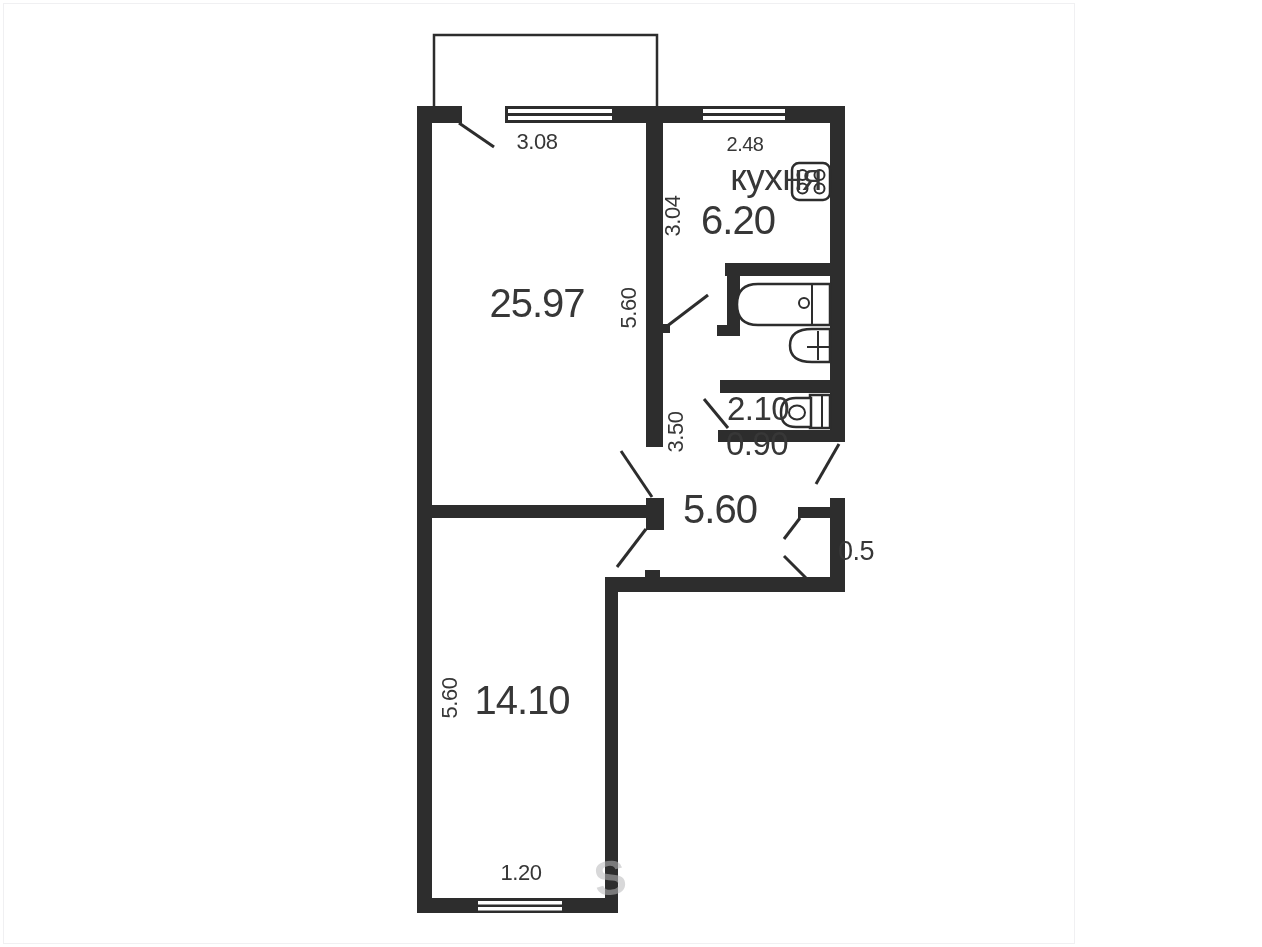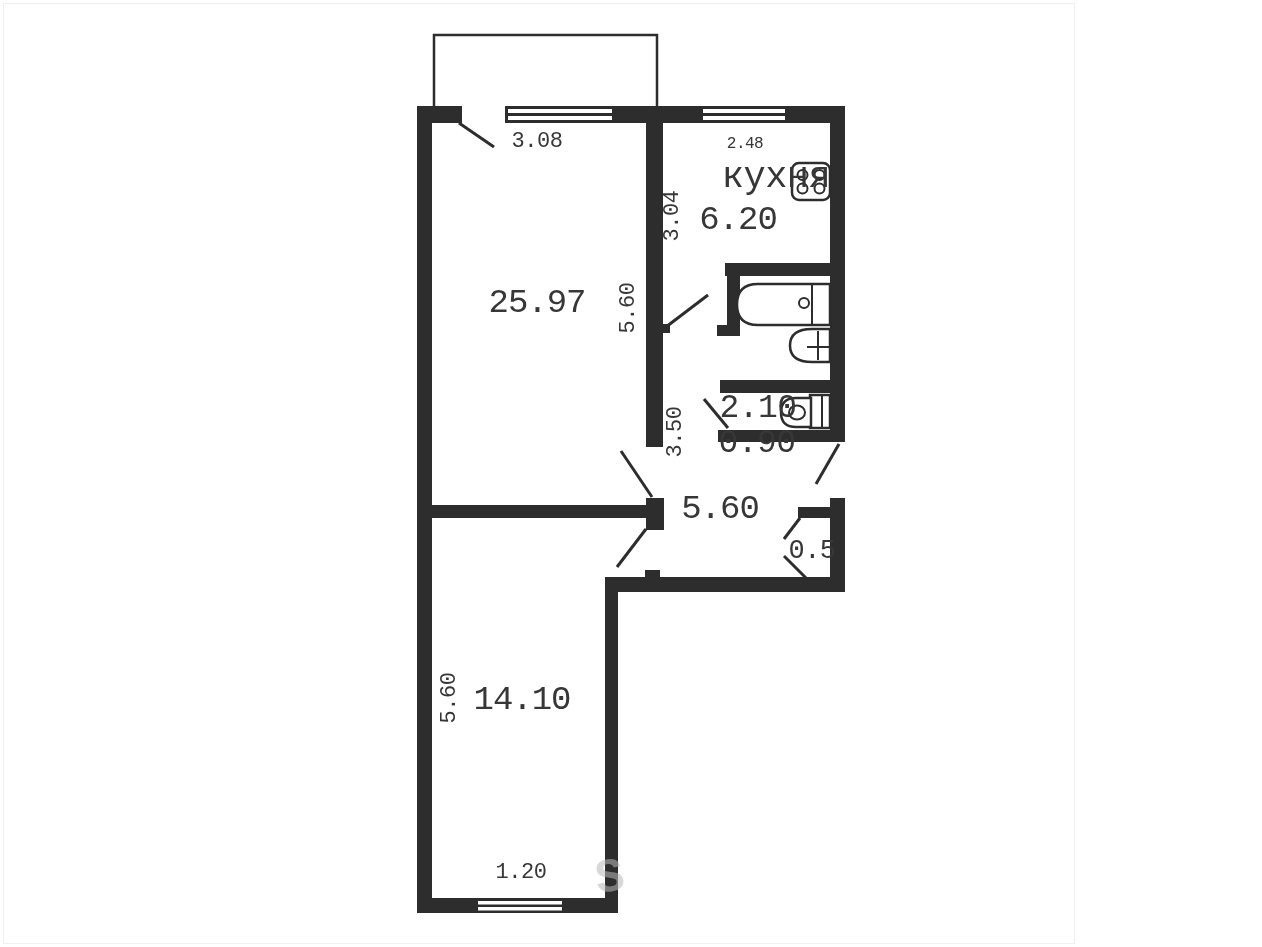--- a/index.html
+++ b/index.html
@@ -1,43 +1,43 @@
 <!DOCTYPE html>
 <html><head>
 <meta charset="utf-8">
 <style>
   html,body{margin:0;padding:0;background:#ffffff;}
   .canvas{
     position:relative;
     width:1078px;height:947px;
     background:#ffffff;
     overflow:hidden;
-    font-family:Liberation Mono, monospace;
+    font-family:Liberation Sans, sans-serif;
   }
   .frame{
     position:absolute;inset:3px;
     border:1px solid #f0f0f2;
     pointer-events:none;
   }
   svg.plan{position:absolute;left:0;top:0;}
   .lbl{
     position:absolute;
     transform:translate(-50%,-50%);
     color:#373737;
     white-space:nowrap;
     line-height:1;
     letter-spacing:-0.5px;
   }
   .lbl.rot{transform:translate(-50%,-50%) rotate(-90deg);}
-  .fs-area-xl{font-size:34px;letter-spacing:-1px;}
+  .fs-area-xl{font-size:40px;letter-spacing:-1px;}
   .fs-area-lg{font-size:33px;letter-spacing:-0.5px;}
-  .fs-area-md{font-size:27px;}
+  .fs-area-md{font-size:27px;margin-left:44px;}
   .fs-name{font-size:37px;}
   .fs-dim{font-size:22px;}
-  .fs-dim-sm{font-size:16px;}
+  .fs-dim-sm{font-size:20px;}
   .watermark{
     position:absolute;
     transform:translate(-50%,-50%) rotate(-8deg);
     font-size:48px;
     color:#b9b9bb;
     opacity:0.55;
     font-weight:bold;
   }
 </style>
 </head>

